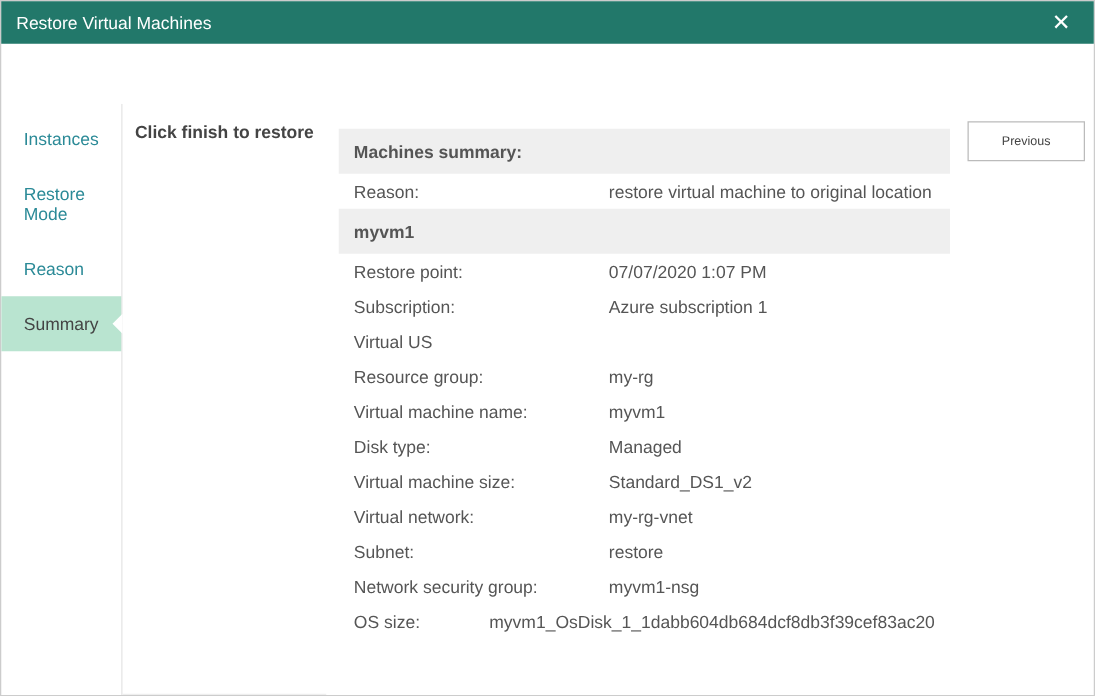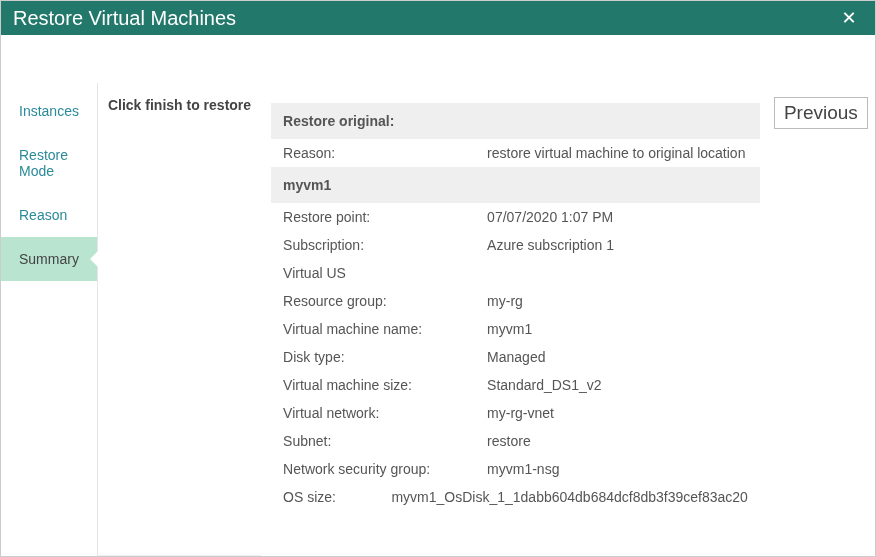--- a/index.html
+++ b/index.html
@@ -28,21 +28,21 @@
       background: linear-gradient(to bottom, #1a7060, #156050);
       background: #22786a;
       color: #fff;
       height: 34px;
       display: flex;
       align-items: center;
       padding: 0 12px;
     }
     .titlebar-title {
       flex: 1;
-      font-size: 20px;
+      font-size: 14px;
       font-weight: 400;
     }
     .close-btn {
       width: 28px;
       height: 28px;
       display: flex;
       align-items: center;
       justify-content: center;
       cursor: pointer;
       font-size: 18px;
@@ -122,21 +122,21 @@
       display: flex;
       justify-content: flex-end;
       gap: 12px;
     }
     .btn {
       min-width: 94px;
       height: 32px;
       display: inline-flex;
       align-items: center;
       justify-content: center;
-      font-size: 19px;
+      font-size: 10px;
       cursor: pointer;
       border: 1px solid #bbb;
       background: #fff;
       color: #444;
     }
     .btn-primary {
       background: #1e8250;
       background: #20874f;
       color: #fff;
       border: 2px solid #9b1c1c;
@@ -172,21 +172,21 @@
       </div>
       <div class="sidebar-item active">
         <span>Summary</span>
       </div>
     </div>
 
     <div class="main">
       <div class="page-header">Click finish to restore</div>
 
       <div class="content">
-        <div class="section-header">Restore original:</div>
+        <div class="section-header">Machines summary:</div>
         <div class="row">
           <div class="label">Reason:</div>
           <div class="value">restore virtual machine to original location</div>
         </div>
 
         <div class="section-header">myvm1</div>
 
         <div class="row">
           <div class="label">Restore point:</div>
           <div class="value">07/07/2020 1:07 PM</div>

